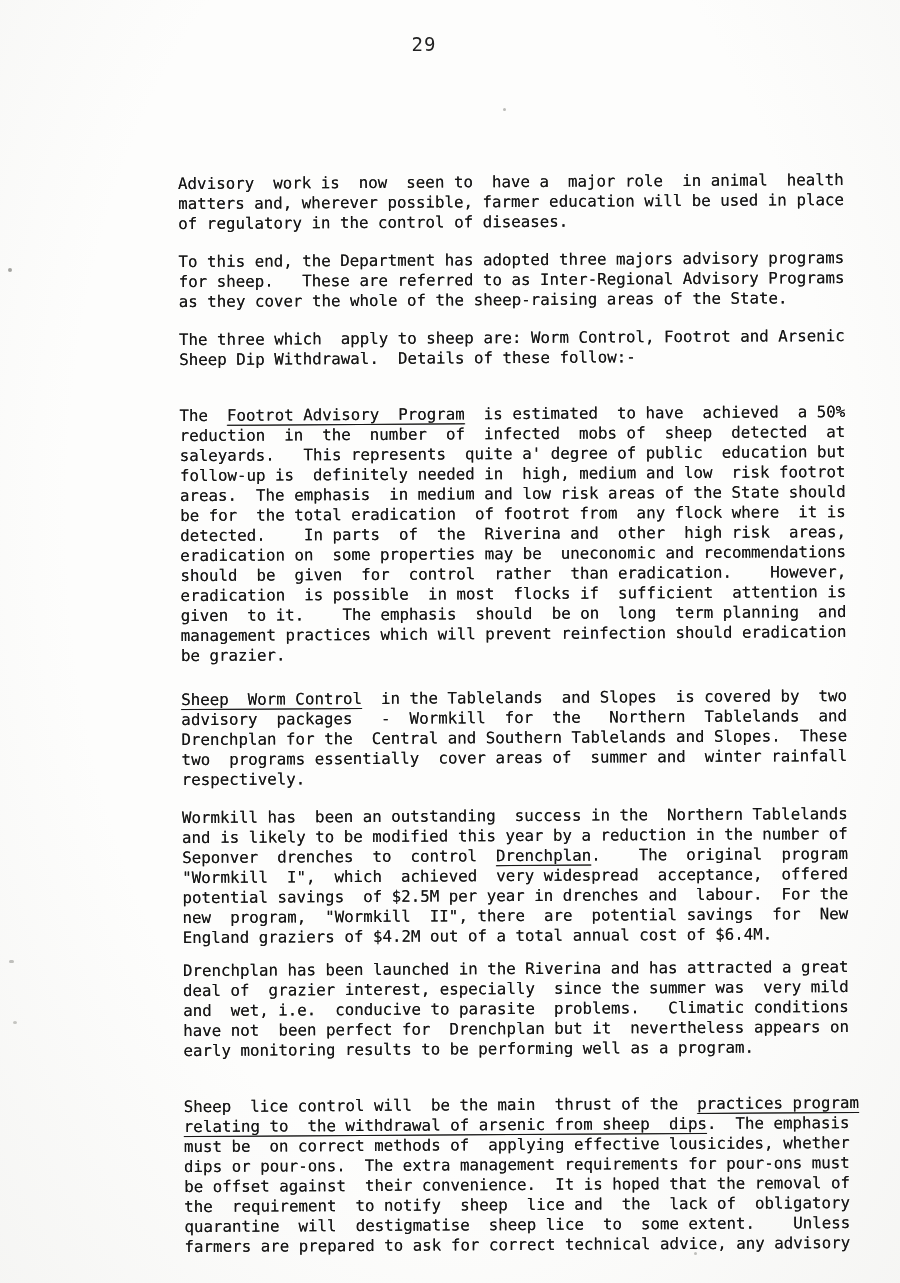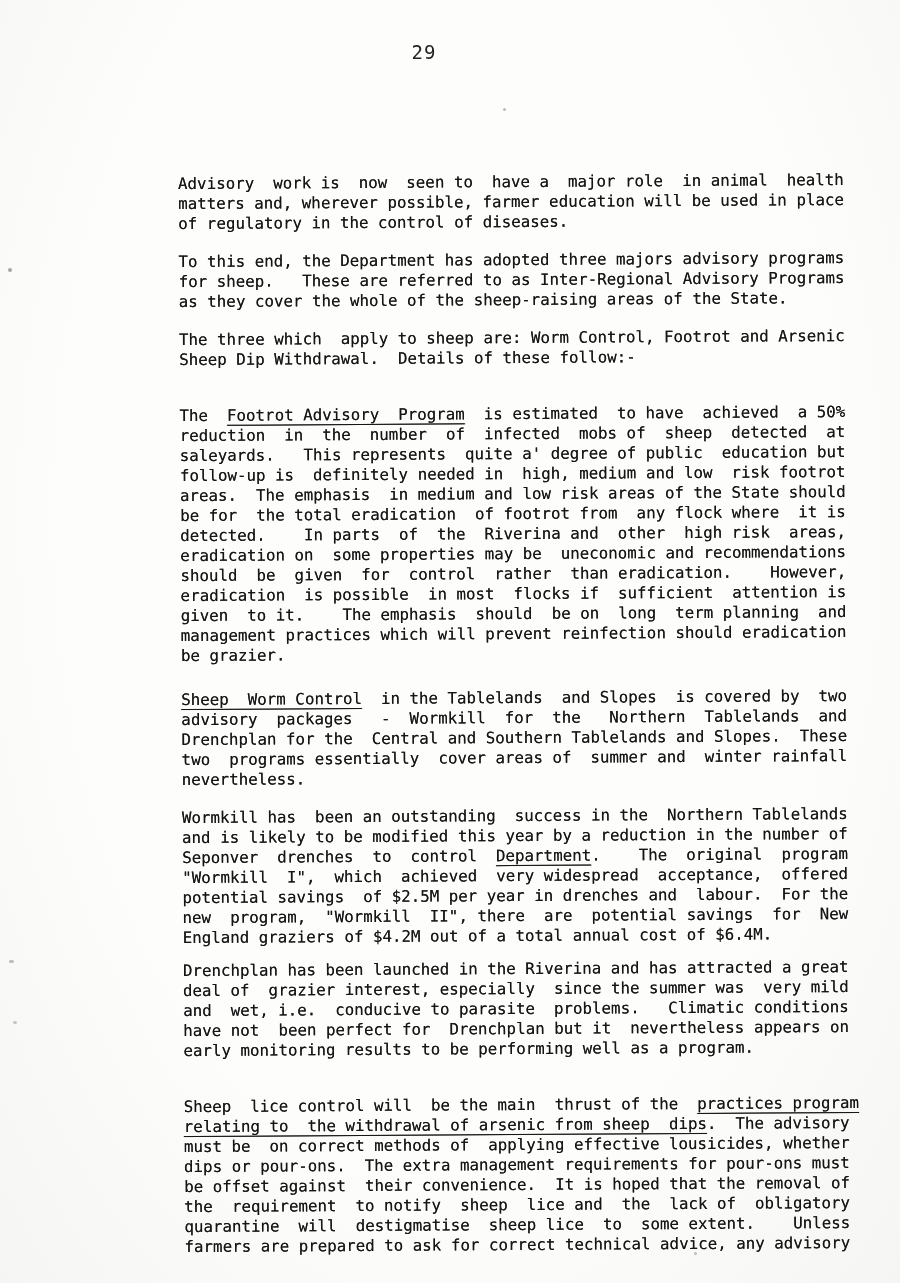--- a/index.html
+++ b/index.html
@@ -17,21 +17,20 @@
       #fdfdfc;
     color: #161616;
   }
   .page-number {
     position: absolute;
     top: 33px; left: 0; width: 848px;
     text-align: center;
     font-size: 19px;
     letter-spacing: 1px;
     color: #222;
-    margin-top: 8px;
   }
   .content {
     position: absolute;
     left: 178px; top: 172px; width: 690px;
     transform: rotate(-0.35deg);
     transform-origin: 50% 0;
     font-size: 15.8px;
     line-height: 20px;
     text-shadow: 0 0 0.6px rgba(10,10,10,0.75);
   }
@@ -92,41 +91,41 @@
         <div class="line"><span>eradication  is possible  in most  flocks if  sufficient  attention is</span></div>
         <div class="line"><span>given  to it.    The emphasis  should  be on  long  term planning  and</span></div>
         <div class="line"><span>management practices which will prevent reinfection should eradication</span></div>
         <div class="line"><span>be grazier.</span></div>
       </div>
       <div class="para sp-medium">
         <div class="line"><span class="u">Sheep  Worm Control</span><span>  in the Tablelands  and Slopes  is covered by  two</span></div>
         <div class="line"><span>advisory  packages   -  Wormkill  for  the   Northern  Tablelands  and</span></div>
         <div class="line"><span>Drenchplan for the  Central and Southern Tablelands and Slopes.  These</span></div>
         <div class="line"><span>two  programs essentially  cover areas of  summer and  winter rainfall</span></div>
-        <div class="line"><span>nevertheless.</span></div>
+        <div class="line"><span>respectively.</span></div>
       </div>
       <div class="para sp-normal">
         <div class="line"><span>Wormkill has  been an outstanding  success in the  Northern Tablelands</span></div>
         <div class="line"><span>and is likely to be modified this year by a reduction in the number of</span></div>
-        <div class="line"><span>Seponver  drenches  to  control  </span><span class="u">Department</span><span>.    The  original  program</span></div>
+        <div class="line"><span>Seponver  drenches  to  control  </span><span class="u">Drenchplan</span><span>.    The  original  program</span></div>
         <div class="line"><span>"Wormkill  I",  which  achieved  very widespread  acceptance,  offered</span></div>
         <div class="line"><span>potential savings  of $2.5M per year in drenches and  labour.  For the</span></div>
         <div class="line"><span>new  program,  "Wormkill  II", there  are  potential savings  for  New</span></div>
         <div class="line"><span>England graziers of $4.2M out of a total annual cost of $6.4M.</span></div>
       </div>
       <div class="para sp-small">
         <div class="line"><span>Drenchplan has been launched in the Riverina and has attracted a great</span></div>
         <div class="line"><span>deal of  grazier interest, especially  since the summer was  very mild</span></div>
         <div class="line"><span>and  wet, i.e.  conducive to parasite  problems.   Climatic conditions</span></div>
         <div class="line"><span>have not  been perfect for  Drenchplan but it  nevertheless appears on</span></div>
         <div class="line"><span>early monitoring results to be performing well as a program.</span></div>
       </div>
       <div class="para sp-large">
         <div class="line"><span>Sheep  lice control will  be the main  thrust of the  </span><span class="u">practices program</span></div>
-        <div class="line"><span class="u">relating to  the withdrawal of arsenic from sheep  dips</span><span>.  The advisory</span></div>
+        <div class="line"><span class="u">relating to  the withdrawal of arsenic from sheep  dips</span><span>.  The emphasis</span></div>
         <div class="line"><span>must be  on correct methods of  applying effective lousicides, whether</span></div>
         <div class="line"><span>dips or pour-ons.  The extra management requirements for pour-ons must</span></div>
         <div class="line"><span>be offset against  their convenience.  It is hoped that the removal of</span></div>
         <div class="line"><span>the  requirement  to notify  sheep  lice and  the  lack of  obligatory</span></div>
         <div class="line"><span>quarantine  will  destigmatise  sheep lice  to  some extent.    Unless</span></div>
         <div class="line"><span>farmers are prepared to ask for correct technical advice, any advisory</span></div>
       </div>
     </div>
 
   <div class="speck s1"></div>

